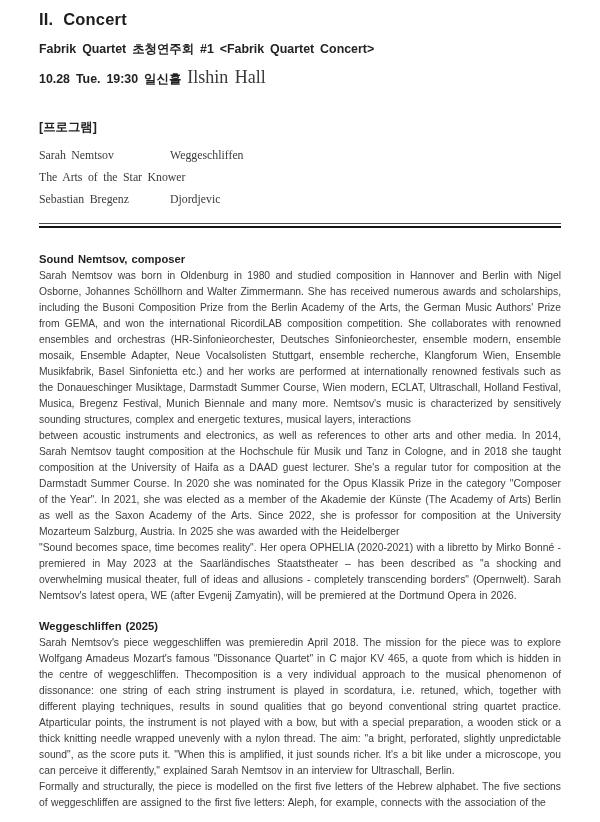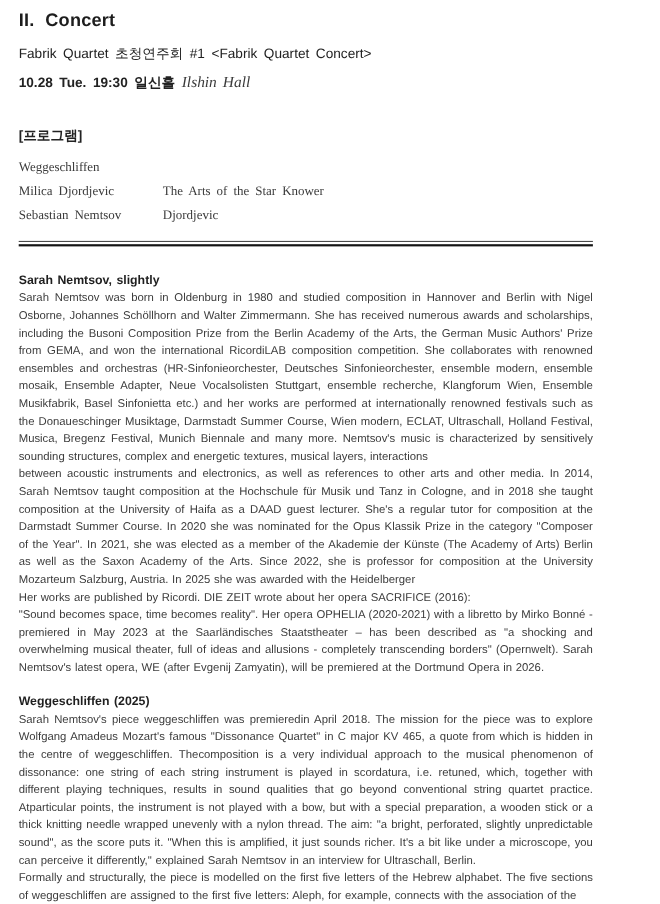--- a/index.html
+++ b/index.html
@@ -6,50 +6,50 @@
   body {
     width: 600px; height: 822px;
     background: #ffffff;
     overflow: hidden;
     font-family: "Liberation Sans", sans-serif;
   }
   .page {
     box-sizing: border-box;
     width: 556px; height: 822px;
     padding: 8px 17px 0 17px;
+    margin-left: 22px;
   }
   .title {
     margin: 2px 0 0 0;
     font-size: 16.5px;
     font-weight: bold;
     color: #1d1d1d;
     word-spacing: 5px;
     letter-spacing: 0.2px;
   }
   .subtitle {
     margin-top: 12px;
     font-size: 12.4px;
-    font-weight: normal;
+    font-weight: bold;
     color: #222222;
     word-spacing: 2.5px;
   }
   .when {
     margin-top: 9px;
     font-size: 12.4px;
     font-weight: bold;
     color: #222222;
     word-spacing: 2.5px;
   }
   .venue-en {
     font-family: "Liberation Serif", serif;
     font-weight: normal;
-    font-size: 14px;
+    font-size: 18px;
     color: #3a3a3a;
     word-spacing: 2px;
-    font-style: italic;
   }
   .program-label {
     margin-top: 31px;
     font-size: 12.4px;
     font-weight: bold;
     color: #222222;
   }
   .program-list { margin-top: 8px; }
   .program-row {
     display: flex;
@@ -97,39 +97,38 @@
   <div class="when">
     <span>10.28 Tue. 19:30</span>
     <span>일신홀</span>
     <span class="venue-en">Ilshin Hall</span>
   </div>
 
   <div class="program-label">[프로그램]</div>
 
   <div class="program-list">
     <div class="program-row">
+      <span class="composer">Sarah Nemtsov</span>
       <span class="work">Weggeschliffen</span>
     </div>
     <div class="program-row">
-      <span class="composer">Milica Djordjevic</span>
       <span class="work">The Arts of the Star Knower</span>
     </div>
     <div class="program-row">
-      <span class="composer">Sebastian Nemtsov</span>
+      <span class="composer">Sebastian Bregenz</span>
       <span class="work">Djordjevic</span>
     </div>
   </div>
 
   <div class="rule"></div>
 
   <section class="bio">
-    <h2 class="sec-heading">Sarah Nemtsov, slightly</h2>
+    <h2 class="sec-heading">Sound Nemtsov, composer</h2>
     <p class="body">Sarah Nemtsov was born in Oldenburg in 1980 and studied composition in Hannover and Berlin with Nigel Osborne, Johannes Schöllhorn and Walter Zimmermann. She has received numerous awards and scholarships, including the Busoni Composition Prize from the Berlin Academy of the Arts, the German Music Authors' Prize from GEMA, and won the international RicordiLAB composition competition. She collaborates with renowned ensembles and orchestras (HR-Sinfonieorchester, Deutsches Sinfonieorchester, ensemble modern, ensemble mosaik, Ensemble Adapter, Neue Vocalsolisten Stuttgart, ensemble recherche, Klangforum Wien, Ensemble Musikfabrik, Basel Sinfonietta etc.) and her works are performed at internationally renowned festivals such as the Donaueschinger Musiktage, Darmstadt Summer Course, Wien modern, ECLAT, Ultraschall, Holland Festival, Musica, Bregenz Festival, Munich Biennale and many more. Nemtsov's music is characterized by sensitively sounding structures, complex and energetic textures, musical layers, interactions</p>
     <p class="body">between acoustic instruments and electronics, as well as references to other arts and other media. In 2014, Sarah Nemtsov taught composition at the Hochschule für Musik und Tanz in Cologne, and in 2018 she taught composition at the University of Haifa as a DAAD guest lecturer. She's a regular tutor for composition at the Darmstadt Summer Course. In 2020 she was nominated for the Opus Klassik Prize in the category "Composer of the Year". In 2021, she was elected as a member of the Akademie der Künste (The Academy of Arts) Berlin as well as the Saxon Academy of the Arts. Since 2022, she is professor for composition at the University Mozarteum Salzburg, Austria. In 2025 she was awarded with the Heidelberger</p>
-    <p class="body">Her works are published by Ricordi. DIE ZEIT wrote about her opera SACRIFICE (2016):</p>
     <p class="body">"Sound becomes space, time becomes reality". Her opera OPHELIA (2020-2021) with a libretto by Mirko Bonné - premiered in May 2023 at the Saarländisches Staatstheater – has been described as "a shocking and overwhelming musical theater, full of ideas and allusions - completely transcending borders" (Opernwelt). Sarah Nemtsov's latest opera, WE (after Evgenij Zamyatin), will be premiered at the Dortmund Opera in 2026.</p>
   </section>
 
   <section class="note">
     <h2 class="sec-heading">Weggeschliffen (2025)</h2>
     <p class="body">Sarah Nemtsov's piece weggeschliffen was premieredin April 2018. The mission for the piece was to explore Wolfgang Amadeus Mozart's famous "Dissonance Quartet" in C major KV 465, a quote from which is hidden in the centre of weggeschliffen. Thecomposition is a very individual approach to the musical phenomenon of dissonance: one string of each string instrument is played in scordatura, i.e. retuned, which, together with different playing techniques, results in sound qualities that go beyond conventional string quartet practice. Atparticular points, the instrument is not played with a bow, but with a special preparation, a wooden stick or a thick knitting needle wrapped unevenly with a nylon thread. The aim: "a bright, perforated, slightly unpredictable sound", as the score puts it. "When this is amplified, it just sounds richer. It's a bit like under a microscope, you can perceive it differently," explained Sarah Nemtsov in an interview for Ultraschall, Berlin.</p>
     <p class="body">Formally and structurally, the piece is modelled on the first five letters of the Hebrew alphabet. The five sections of weggeschliffen are assigned to the first five letters: Aleph, for example, connects with the association of the</p>
   </section>
 
 </div>

